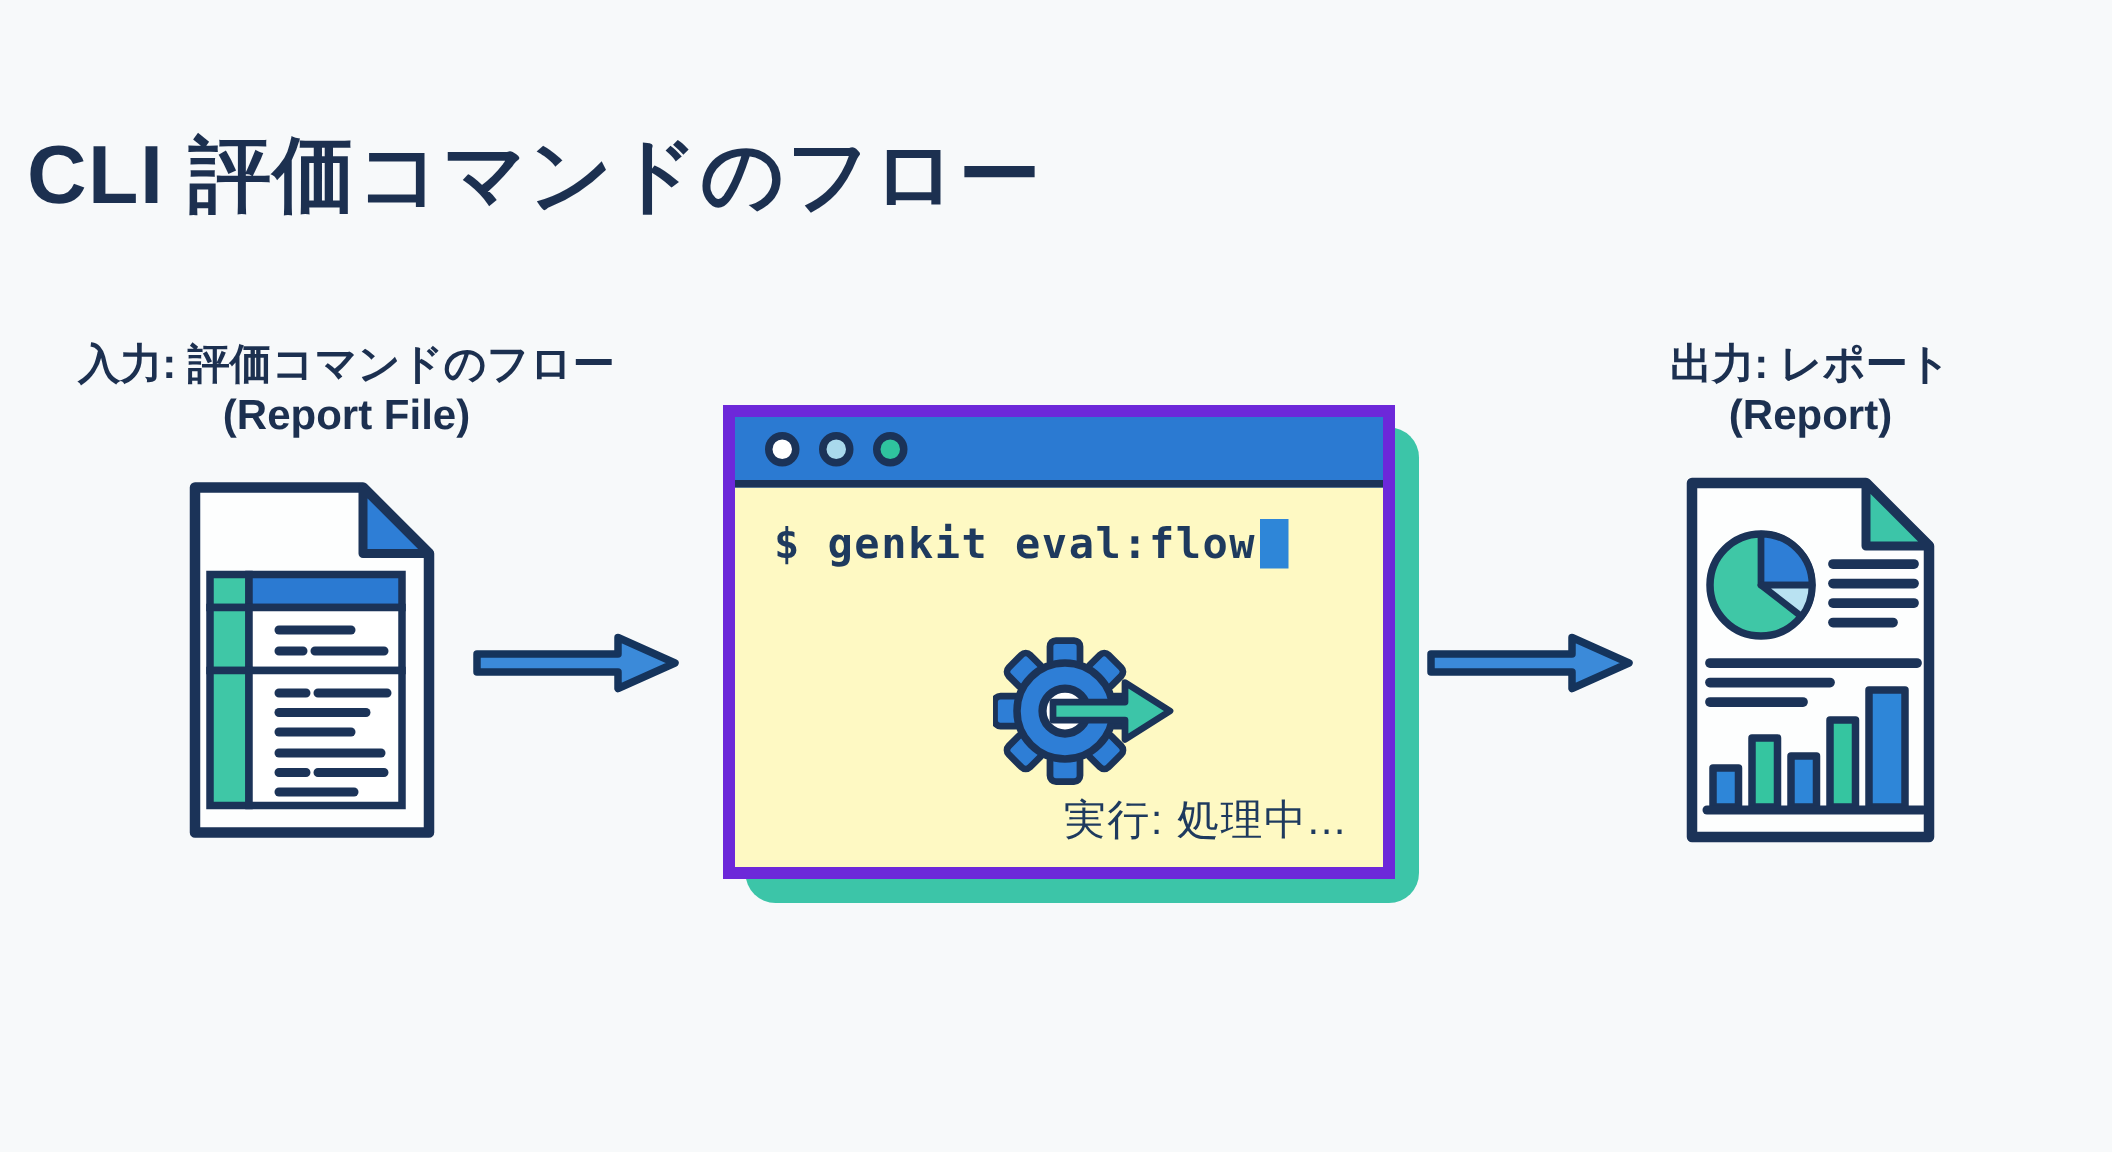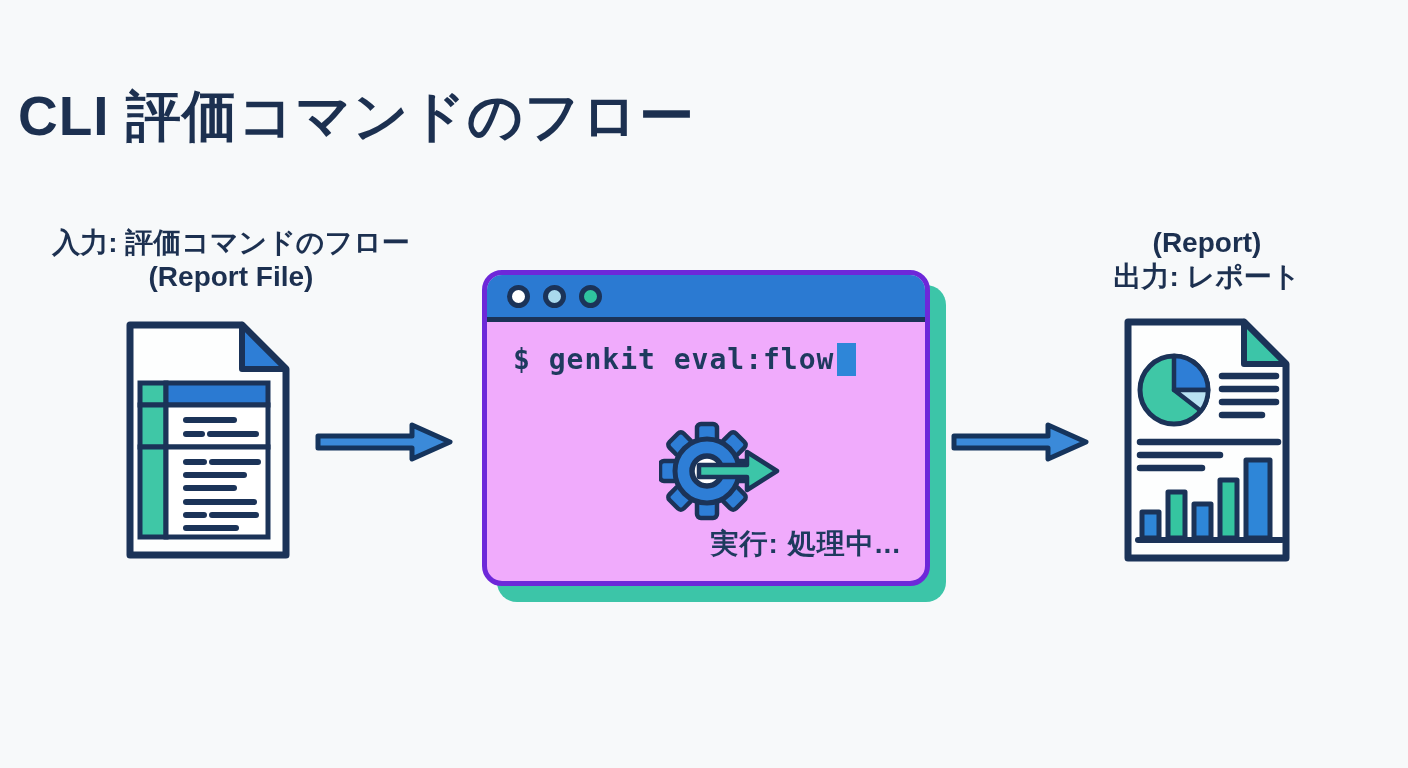--- a/index.html
+++ b/index.html
@@ -37,22 +37,22 @@
   .arrow-2 { left: 950px; top: 419px; }
 
   .terminal-shadow {
     position: absolute; left: 497px; top: 285px;
     width: 449px; height: 317px;
     background: #3cc5a8; border-radius: 20px;
   }
   .terminal {
     position: absolute; left: 482px; top: 270px;
     width: 448px; height: 316px;
-    background: #f0abfc;
-    border: 5px solid #6d28d9; border-radius: 20px;
+    background: #fef9c3;
+    border: 8px solid #6d28d9; border-radius: 0;
     overflow: hidden;
   }
   .titlebar {
     height: 47px; background: #2b7ad2;
     border-bottom: 5px solid #1b3358;
     display: flex; align-items: center; gap: 13px;
     padding-left: 20px;
   }
   .dot {
     width: 23px; height: 23px; border-radius: 50%;
@@ -71,21 +71,21 @@
   }
   .cursor {
     display: inline-block; width: 19px; height: 33px;
     background: #2e86d8; margin-left: 3px;
   }
 
   .gear-wrap { position: absolute; left: 172px; top: 146px; width: 128px; height: 100px; }
 
   .status {
     position: absolute; right: 24px; top: 250px;
-    font-size: 28px; font-weight: 700; color: #1e3a5e;
+    font-size: 28px; font-weight: 400; color: #1e3a5e;
     letter-spacing: 1px;
     text-align: center;
   }
 </style>
 </head>
 <body>
 
 <div class="canvas">
 
   <div class="title">CLI 評価コマンドのフロー</div>
@@ -191,17 +191,17 @@
         <rect x="52" y="178" width="17" height="46" fill="#35c5a0"></rect>
         <rect x="78" y="190" width="17" height="34" fill="#2e86d8"></rect>
         <rect x="104" y="166" width="17" height="58" fill="#35c5a0"></rect>
         <rect x="130" y="146" width="24" height="78" fill="#2e86d8"></rect>
       </g>
       <path d="M22 226 H166" stroke="#1b3358" stroke-width="6" stroke-linecap="round"></path>
     </svg>
   </div>
 
   <div class="label label-output">
+    <div>出力: レポート</div>
     <div>(Report)</div>
-    <div>出力: レポート</div>
   </div>
 
 </div>
 
 </body></html>

